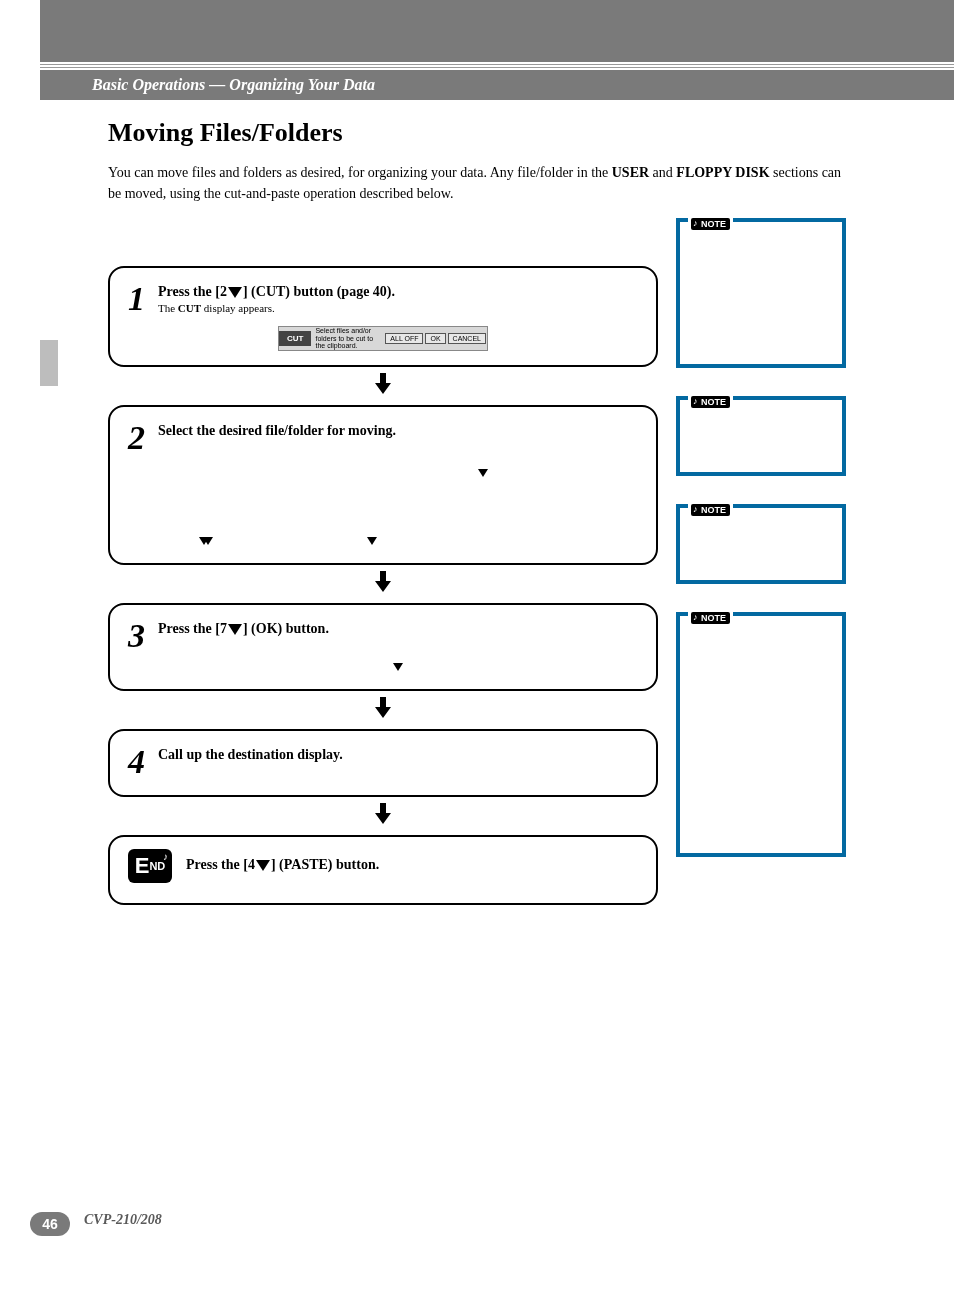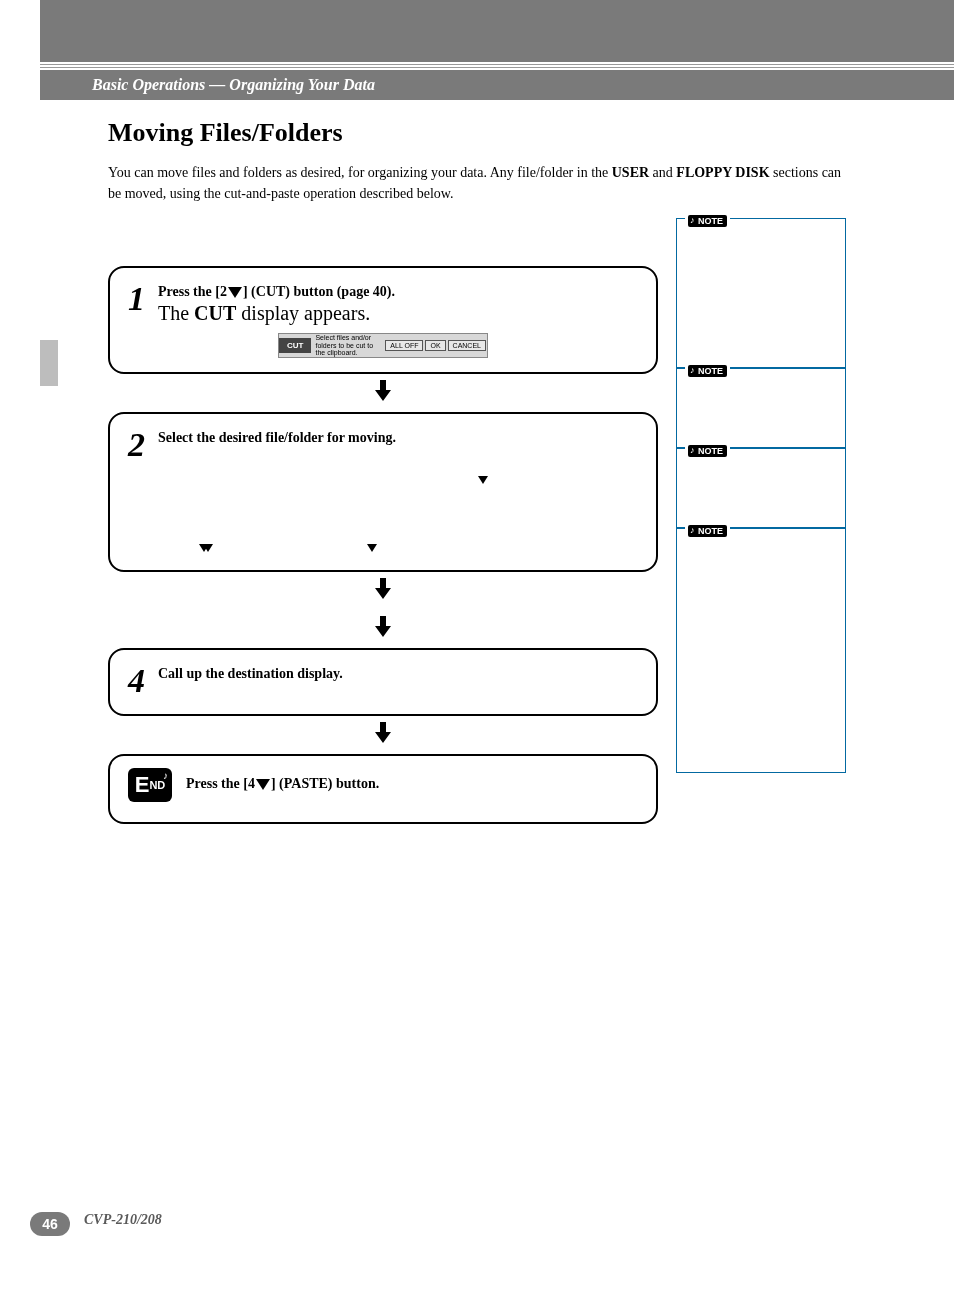--- a/index.html
+++ b/index.html
@@ -74,21 +74,21 @@
   }
   .step-text {
     display: inline-block;
     vertical-align: top;
     font-size: 14px;
     font-weight: bold;
     padding-top: 4px;
   }
   .step-sub {
     font-weight: normal;
-    font-size: 20px;
+    font-size: 11px;
     display: block;
     margin-top: 2px;
   }
   .down-tri {
     display: inline-block;
     width: 0; height: 0;
     border-left: 7px solid transparent;
     border-right: 7px solid transparent;
     border-top: 11px solid #000;
     vertical-align: middle;
@@ -122,24 +122,24 @@
   .cut-strip .btn {
     border: 1px solid #555; background: #e8e8e8; padding: 1px 4px; margin: 1px 1px;
     font-size: 7px;
   }
   .tri-row {
     text-align: center;
     margin-top: 6px;
   }
   .tri-row .down-tri.small { margin: 0 30px; }
   .note-box {
-    border: 1px solid #0369a1;
+    border: 4px solid #0369a1;
     min-height: 80px;
     position: relative;
-    margin-bottom: 0;
+    margin-bottom: 28px;
     padding: 16px 6px 6px 6px;
   }
   .note-box.h2 { min-height: 80px; }
   .note-box.h3 { min-height: 245px; }
   .note-label {
     position: absolute;
     top: -9px; left: 8px;
     background: #fff;
     padding: 0 3px;
   }
@@ -268,20 +268,29 @@
           <span class="down-tri small" style="margin-left:120px;"></span>
         </div>
       </div>
 
       <div class="arrow-between">
         <svg width="20" height="22">
             <path d="M7 0 h6 v10 h5 l-8 11 l-8 -11 h5 z" fill="#000"></path>
           </svg>
       </div>
 
+      <div class="step-box tall3">
+        <span class="step-num">3</span>
+        <span class="step-text">
+          <span>Press the [7</span><span class="down-tri"></span><span>] (OK) button.</span>
+        </span>
+        <div class="tri-row" style="text-align:center; margin-top:2px;">
+          <span class="down-tri small" style="margin-left:60px;"></span>
+        </div>
+      </div>
 
       <div class="arrow-between">
         <svg width="20" height="22">
             <path d="M7 0 h6 v10 h5 l-8 11 l-8 -11 h5 z" fill="#000"></path>
           </svg>
       </div>
 
       <div class="step-box tall3">
         <span class="step-num">4</span>
         <span class="step-text">Call up the destination display.</span>

